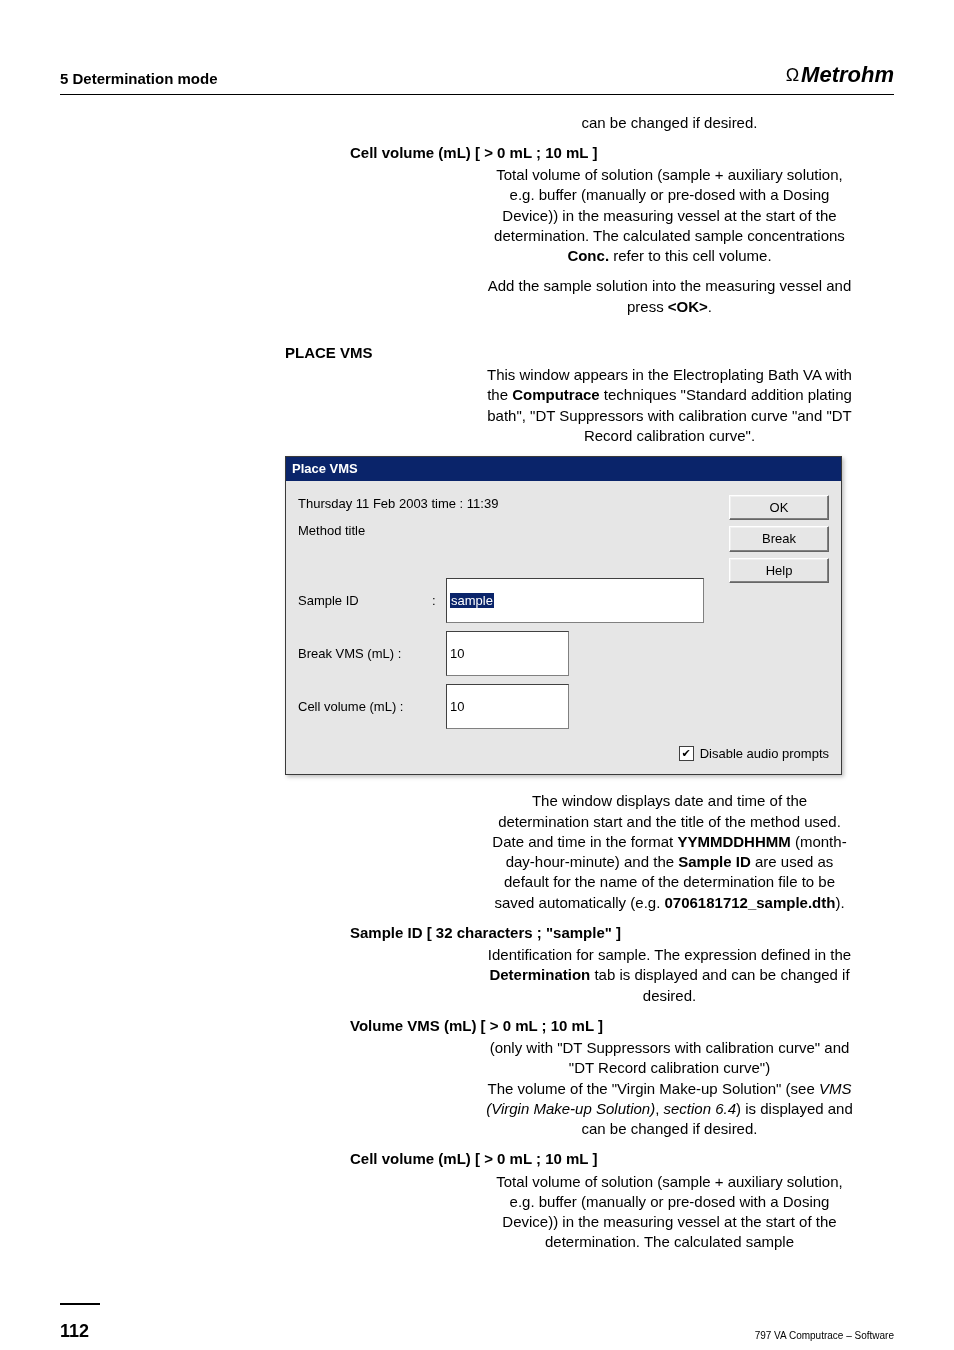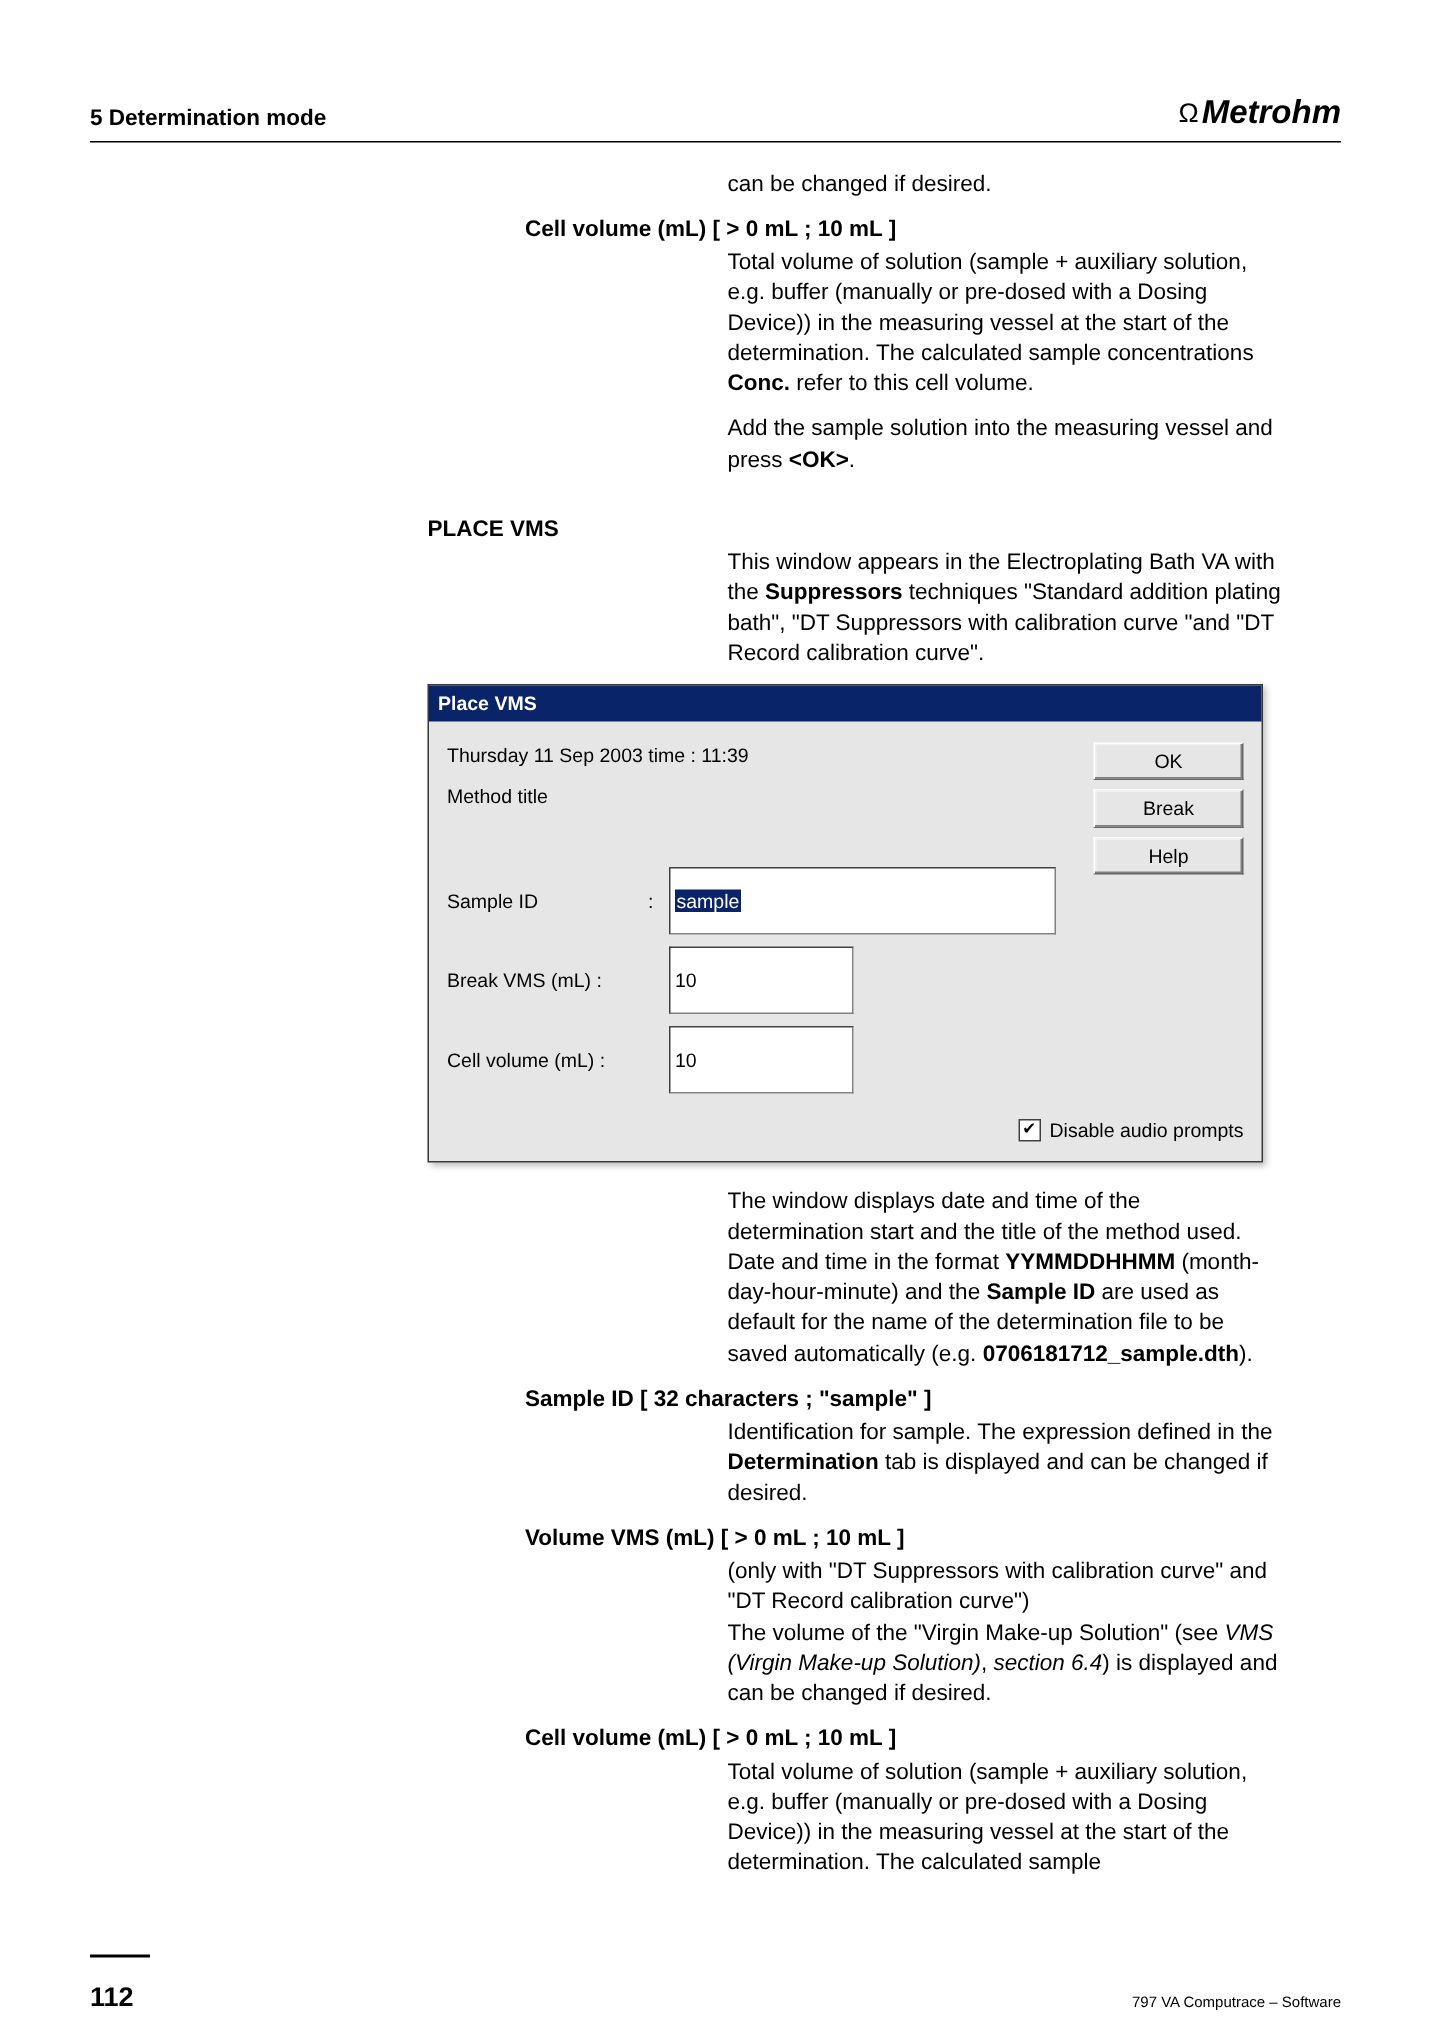--- a/index.html
+++ b/index.html
@@ -147,21 +147,21 @@
     font-weight: bold;
     font-size: 18px;
     border-top: 2px solid #000;
     padding-top: 14px;
     width: 40px;
     text-align: left;
   }
   .footer-right {
     font-size: 10px;
   }
-  p { margin: 0 0 10px 0; }
+  p { margin: 0 0 10px 0; text-align: center; }
 </style>
 </head>
 <body>
 
 <div class="header-row">
   <div class="header-left">5  Determination mode</div>
   <div class="header-right">
     <span class="logo-omega">Ω</span>
       <span>Metrohm</span>
   </div>
@@ -172,28 +172,28 @@
 <div class="param-title">Cell volume (mL)   [ &gt; 0 mL ; 10 mL ]</div>
 <p class="para-indent">
   <span>Total volume of solution (sample + auxiliary solution, e.g. buffer (manually or pre-dosed with a Dosing Device)) in the measuring vessel at the start of the determination. The calculated sample concentrations </span><span class="bold">Conc.</span><span> refer to this cell volume.</span>
 </p>
 <p class="para-indent">
   <span>Add the sample solution into the measuring vessel and press </span><span class="bold">&lt;OK&gt;</span><span>.</span>
 </p>
 
 <div class="section-title">PLACE VMS</div>
 <p class="para-indent">
-  <span>This window appears in the Electroplating Bath VA with the </span><span class="bold">Suppressors</span><span> techniques "Standard addition plating bath", "DT Suppressors with calibration curve "and "DT Record calibration curve".</span>
+  <span>This window appears in the Electroplating Bath VA with the </span><span class="bold">Computrace</span><span> techniques "Standard addition plating bath", "DT Suppressors with calibration curve "and "DT Record calibration curve".</span>
 </p>
 
 <div class="dialog-wrap">
   <div class="dialog-titlebar">Place VMS</div>
   <div class="dialog-body">
     <div class="dialog-left">
-      <div style="margin-bottom:10px;">Thursday 11 Sep 2003  time : 11:39</div>
+      <div style="margin-bottom:10px;">Thursday 11 Feb 2003  time : 11:39</div>
       <div style="margin-bottom:38px;">Method title</div>
 
       <div class="form-row">
         <div class="form-label">Sample ID</div>
         <div class="form-colon">:</div>
         <div class="text-input" style="width:250px;">
           <span class="highlight-input" style="padding:0 1px;">sample</span>
         </div>
       </div>
 

